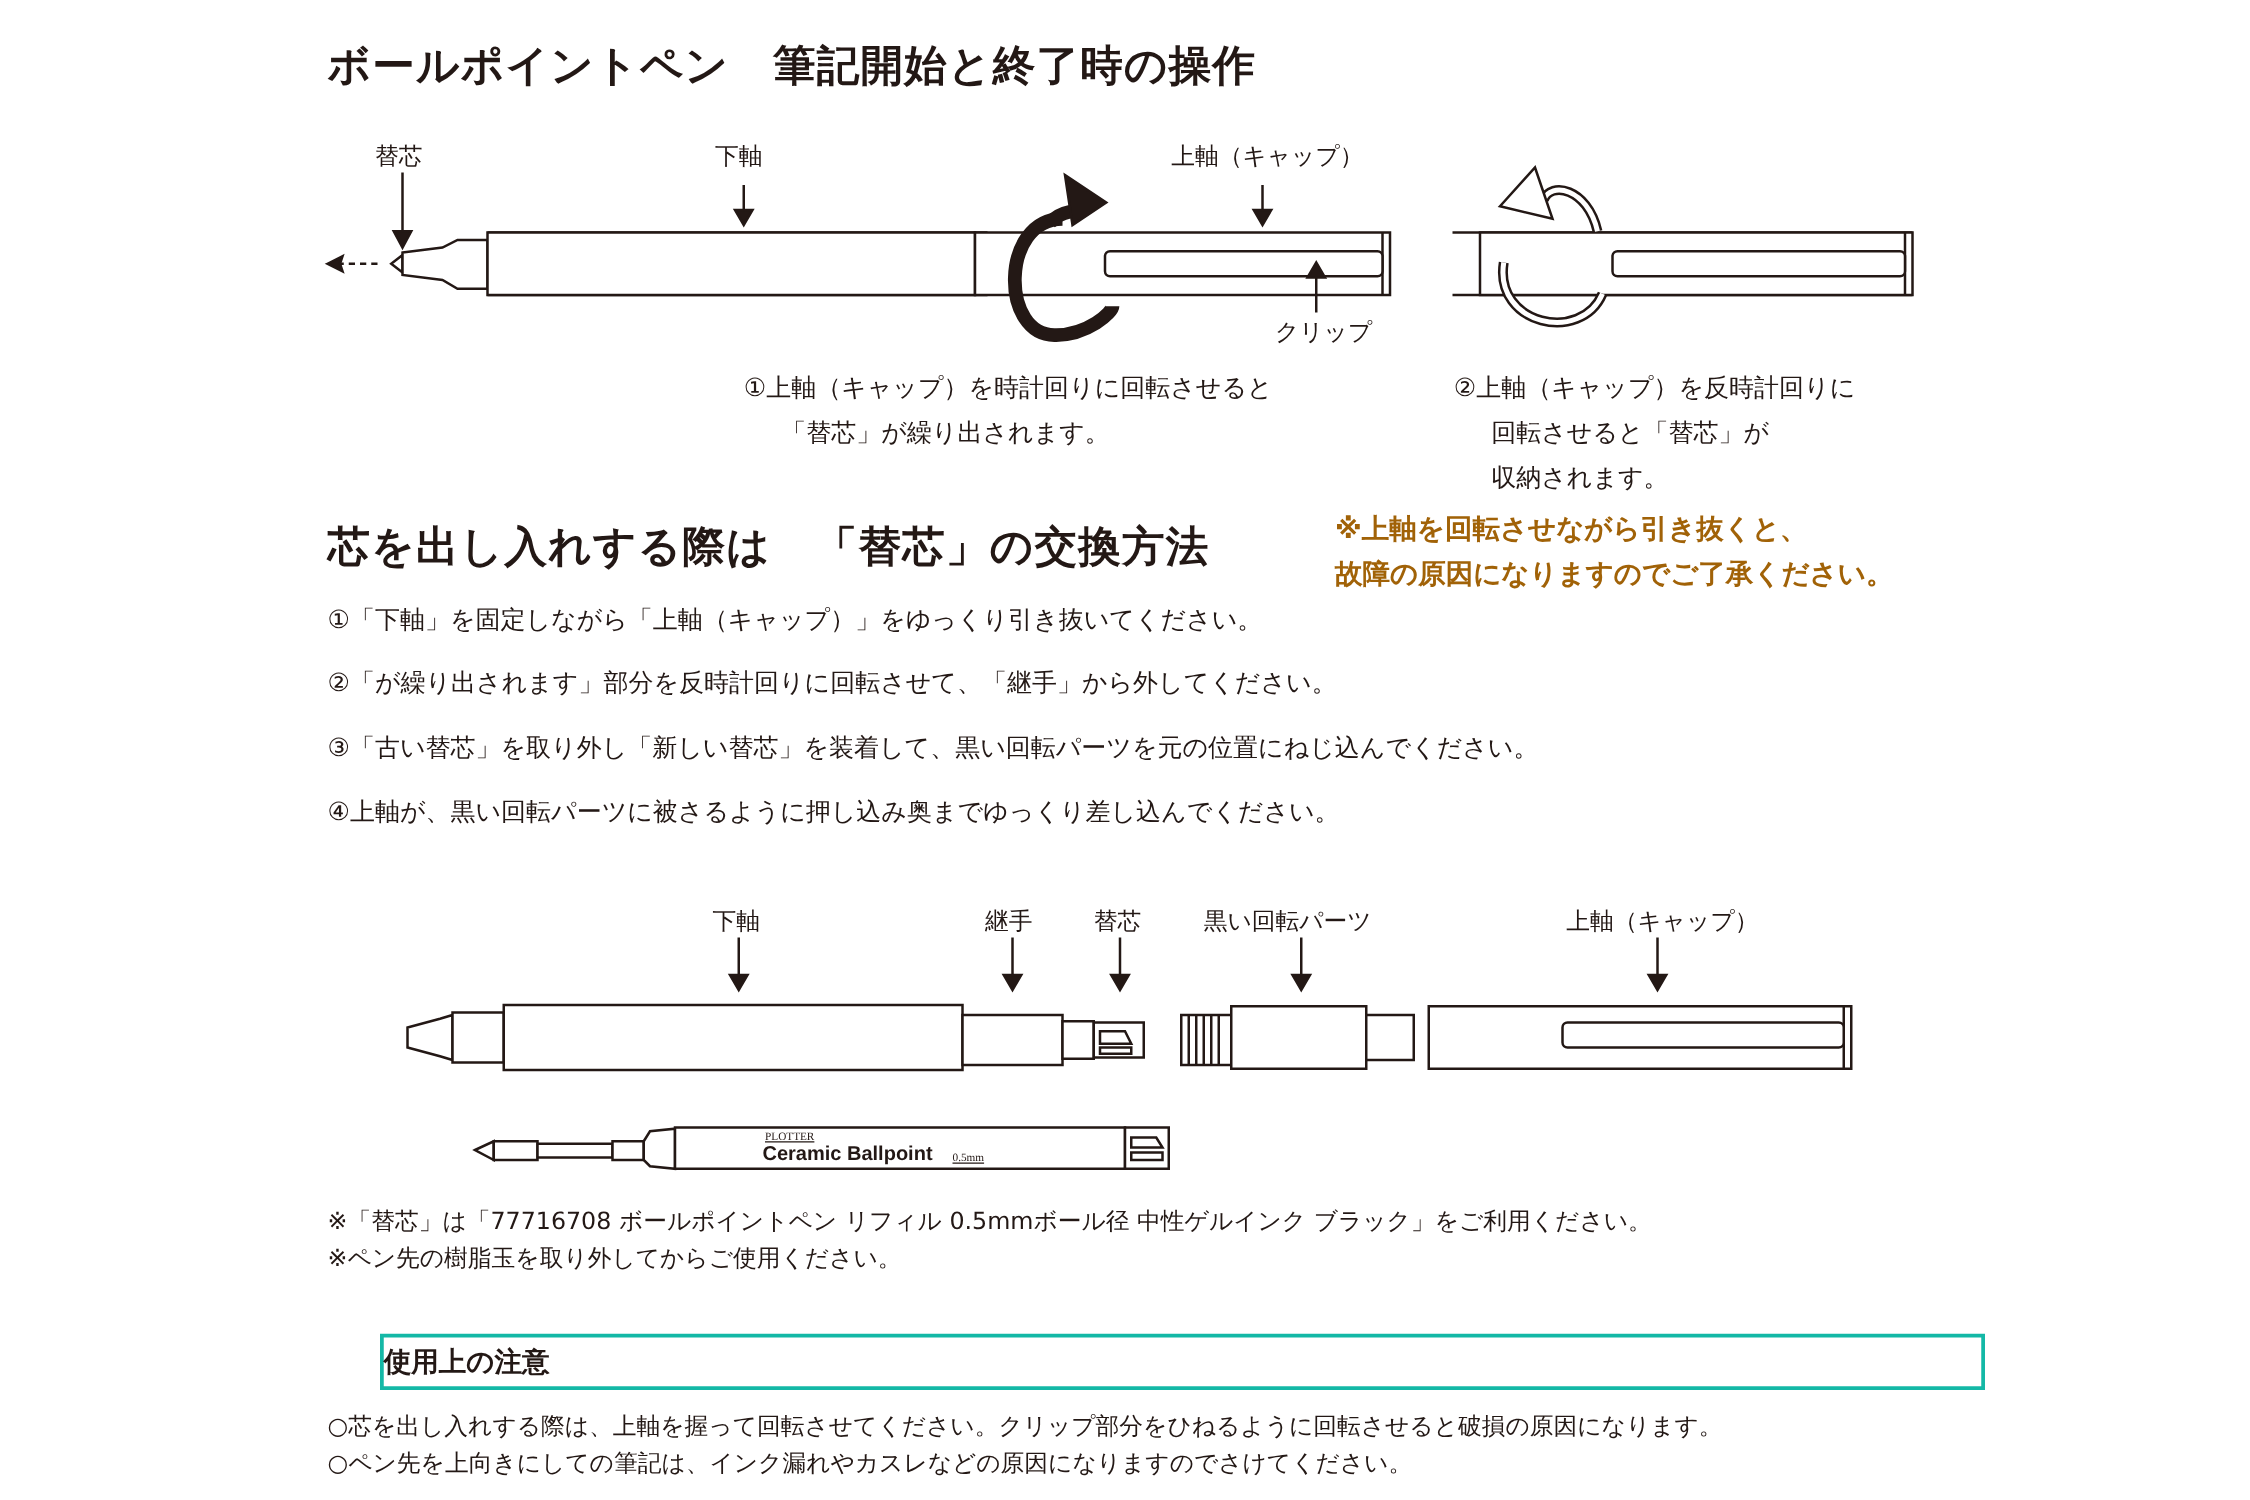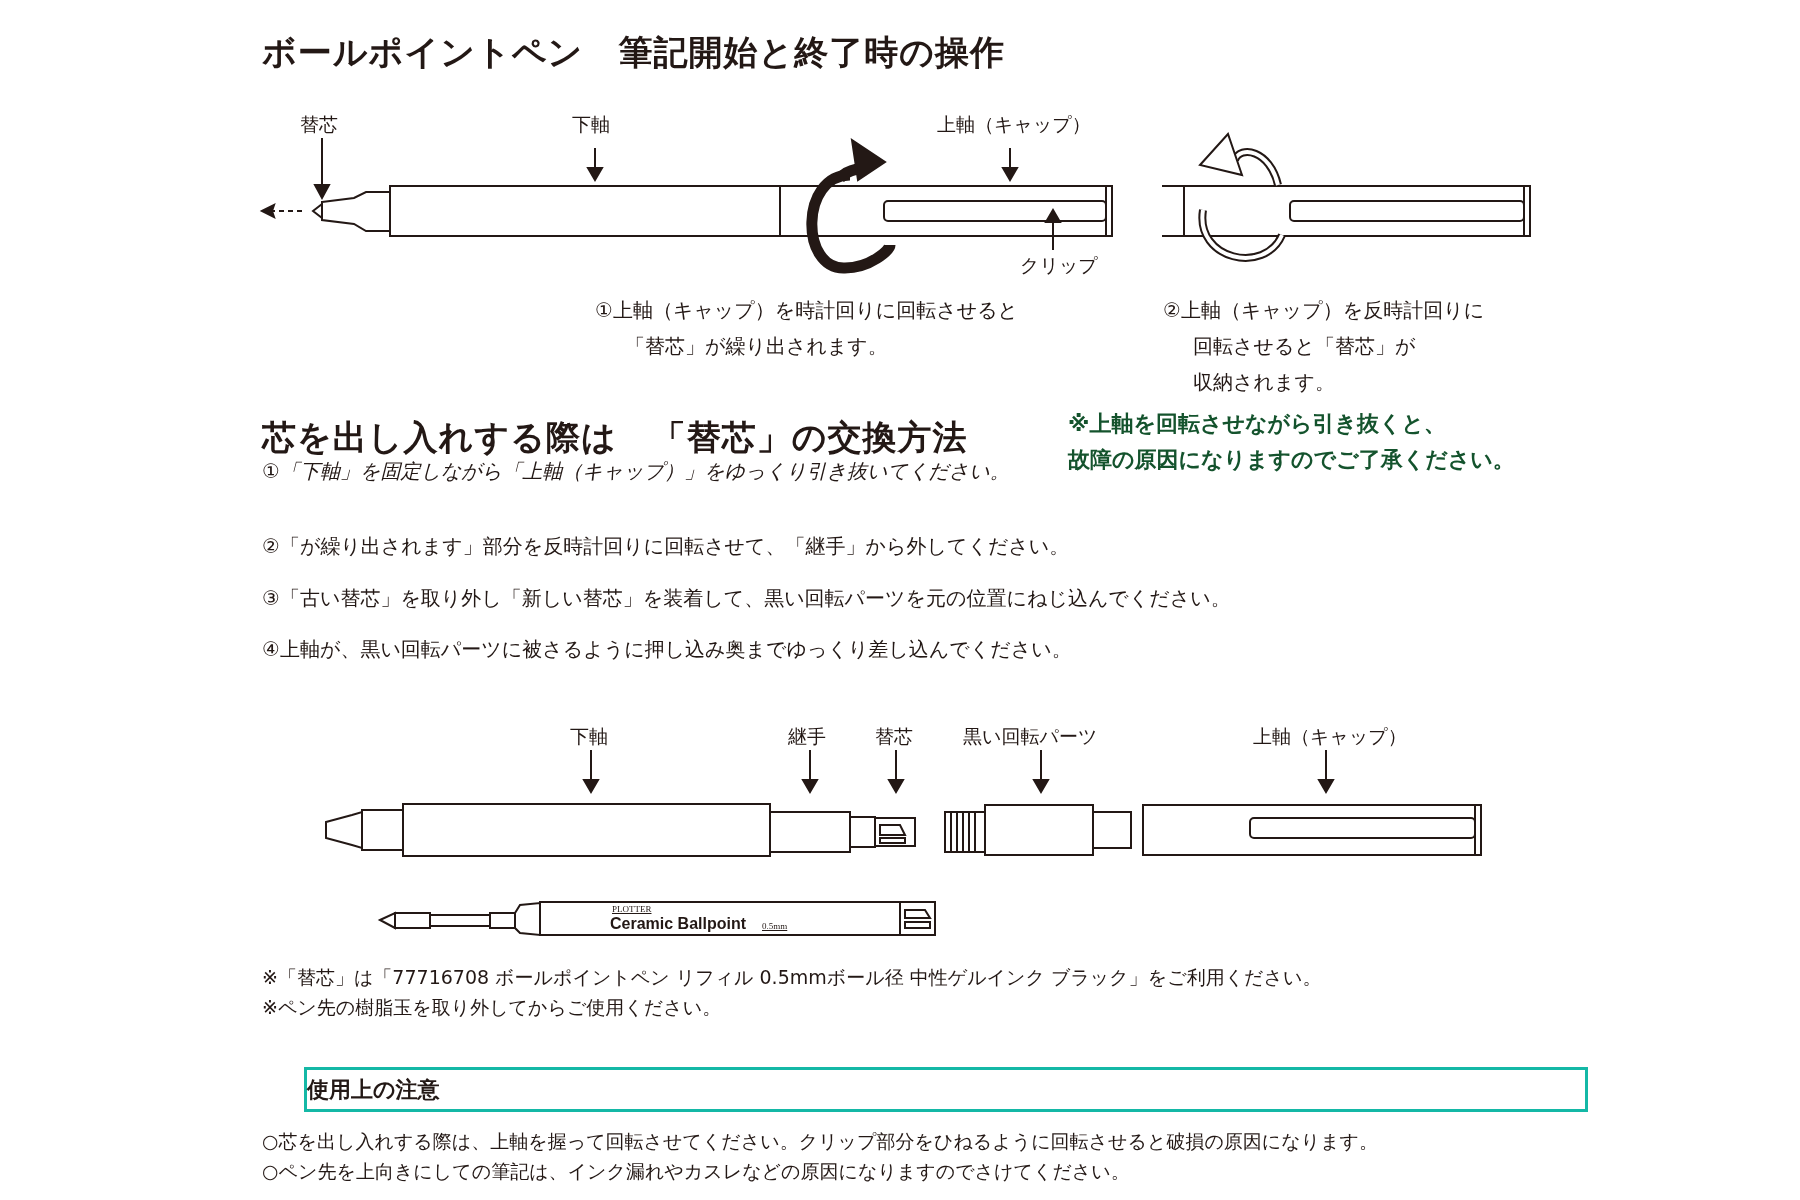--- a/index.html
+++ b/index.html
@@ -3,21 +3,21 @@
 <meta charset="utf-8">
 <style>
   html, body { margin: 0; padding: 0; background: #ffffff; }
   body { width: 1800px; height: 1200px; position: relative; overflow: hidden;
          font-family: "DejaVu Sans", "Liberation Sans", sans-serif; color: #231815; }
   .abs { position: absolute; }
   .h1 { font-size: 34px; font-weight: bold; letter-spacing: 1px; white-space: nowrap; }
   .label { font-size: 19px; white-space: nowrap; }
   .body-text { font-size: 20px; white-space: nowrap; line-height: 36px; }
   .step { font-size: 20px; white-space: nowrap; }
-  .red { color: #14532d; font-size: 22px; font-weight: bold; line-height: 36px; white-space: nowrap; }
+  .red { color: #a16207; font-size: 22px; font-weight: bold; line-height: 36px; white-space: nowrap; }
   .note { font-size: 19px; white-space: nowrap; line-height: 30px; }
   .caution-box { border: 3px solid #14b8a6; box-sizing: border-box; display:flex; align-items:center; justify-content:flex-start;margin-left:40px; }
   .caution-title { font-size: 22px; font-weight: bold; }
   svg { position: absolute; left: 0; top: 0; }
 </style>
 </head>
 <body>
 
 <div class="abs h1" style="left:262px; top:30px;text-align:center;">ボールポイントペン　筆記開始と終了時の操作</div>
 
@@ -122,21 +122,21 @@
   <div style="padding-left:30px;">収納されます。</div>
 </div>
 
 <div class="abs h1" style="left:262px; top:415px;">芯を出し入れする際は　「替芯」の交換方法</div>
 
 <div class="abs red" style="left:1068px; top:406px;">
   <div>※上軸を回転させながら引き抜くと、</div>
   <div>故障の原因になりますのでご了承ください。</div>
 </div>
 
-<div class="abs step" style="left:262px; top:458px;font-style:italic;">①「下軸」を固定しながら「上軸（キャップ）」をゆっくり引き抜いてください。</div>
+<div class="abs step" style="left:262px; top:482px;">①「下軸」を固定しながら「上軸（キャップ）」をゆっくり引き抜いてください。</div>
 <div class="abs step" style="left:262px; top:533px;">②「が繰り出されます」部分を反時計回りに回転させて、「継手」から外してください。</div>
 <div class="abs step" style="left:262px; top:585px;">③「古い替芯」を取り外し「新しい替芯」を装着して、黒い回転パーツを元の位置にねじ込んでください。</div>
 <div class="abs step" style="left:262px; top:636px;">④上軸が、黒い回転パーツに被さるように押し込み奥までゆっくり差し込んでください。</div>
 
 <div class="abs label" style="left:570px; top:724px;">下軸</div>
 <div class="abs label" style="left:788px; top:724px;">継手</div>
 <div class="abs label" style="left:875px; top:724px;">替芯</div>
 <div class="abs label" style="left:963px; top:724px;">黒い回転パーツ</div>
 <div class="abs label" style="left:1253px; top:724px;">上軸（キャップ）</div>
 

